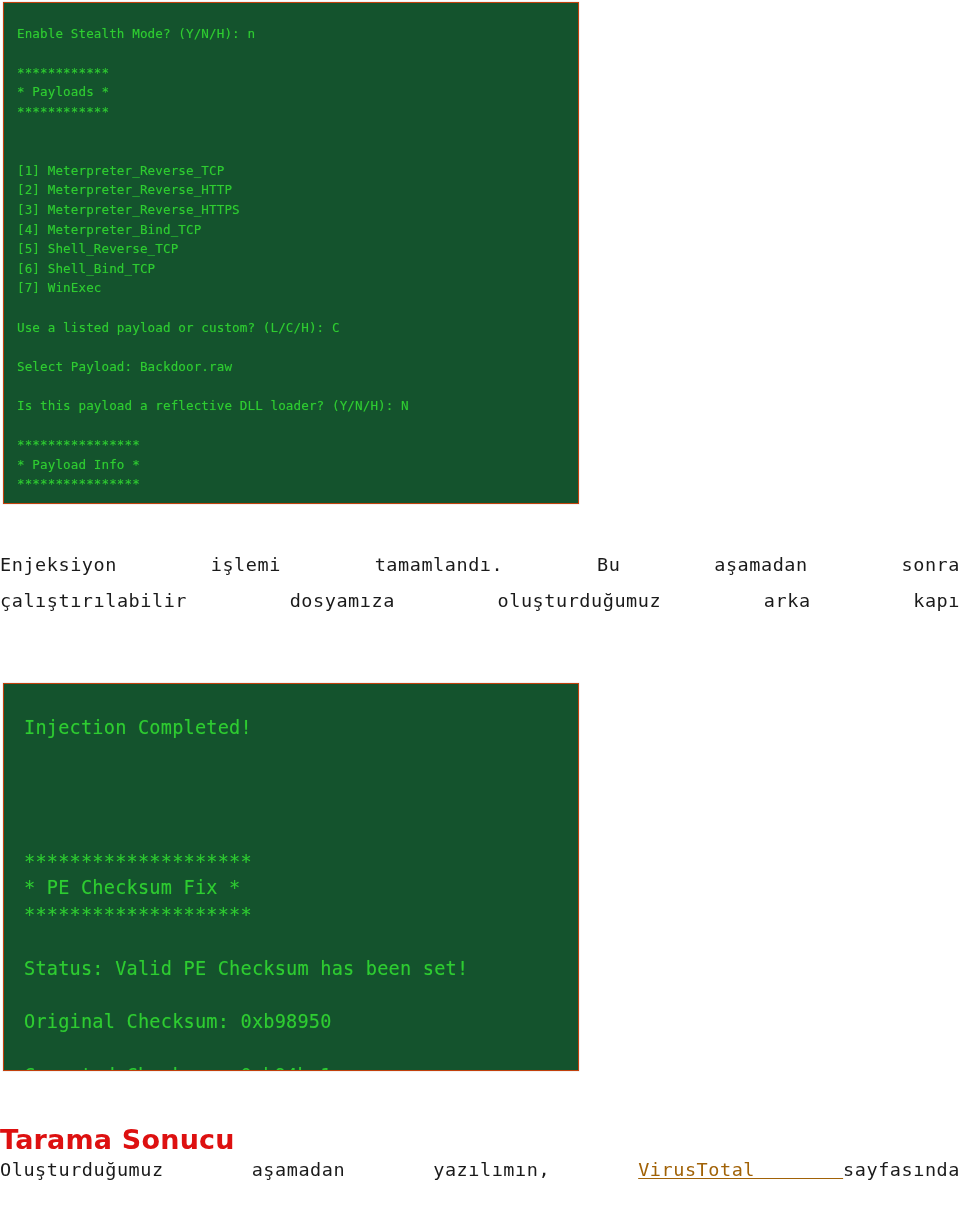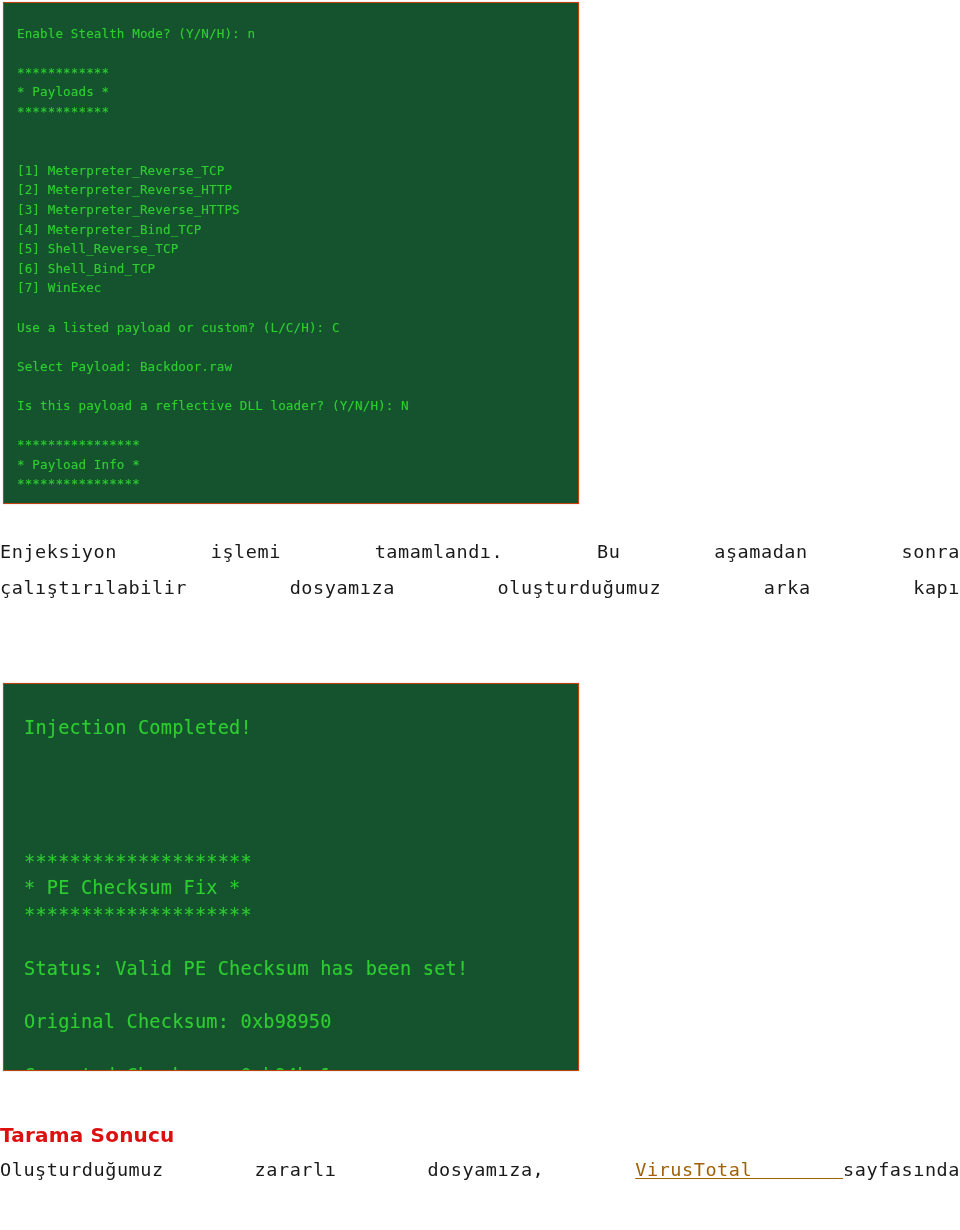--- a/index.html
+++ b/index.html
@@ -76,33 +76,33 @@
   .para > span.line {
     display: block;
     text-align: justify;
     text-align-last: justify;
     white-space: pre-wrap;
   }
   .para > span.line.last {
     text-align-last: left;
   }
 
-  #paragraph-injection { top: 534px; }
+  #paragraph-injection { top: 547px; }
   #paragraph-scan      { top: 1152px; }
 
   
   #heading-scan-result {
     position: absolute;
     left: 0px;
     top: 1103px;
     width: 520px;
     color: #dd1010;
     font-family: "DejaVu Sans", "Liberation Sans", sans-serif;
     font-weight: bold;
-    font-size: 20px;
+    font-size: 27px;
     line-height: 30px;
     letter-spacing: 0.2px;
   }
 
   
   .link {
     color: #a16207;
     text-decoration: underline;
     text-underline-offset: 2px;
     white-space: pre;
@@ -159,14 +159,14 @@
 Status: Valid PE Checksum has been set!
 
 Original Checksum: 0xb98950
 
 Computed Checksum: 0xb94ba1</pre>
 </div>
 
 <h2 id="heading-scan-result">Tarama Sonucu</h2>
 
 <div class="para" id="paragraph-scan">
-  <span class="line"><span>Oluşturduğumuz zararlı dosyamıza, </span><a class="link" href="#">VirusTotal </a><span>sayfasında</span></span>
+  <span class="line"><span>Oluşturduğumuz aşamadan yazılımın, </span><a class="link" href="#">VirusTotal </a><span>sayfasında</span></span>
 </div>
 
 </body></html>

